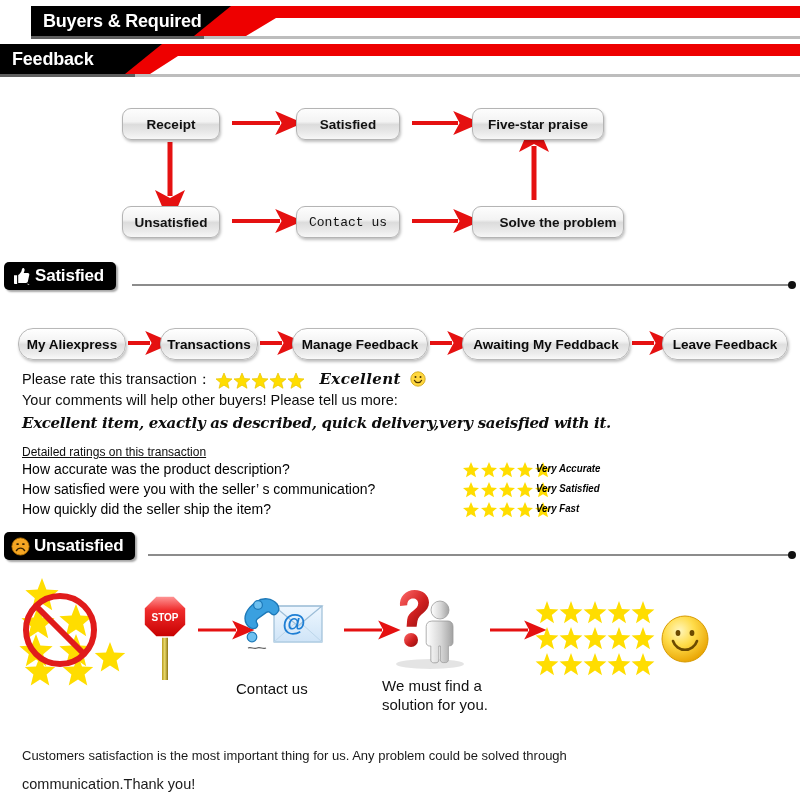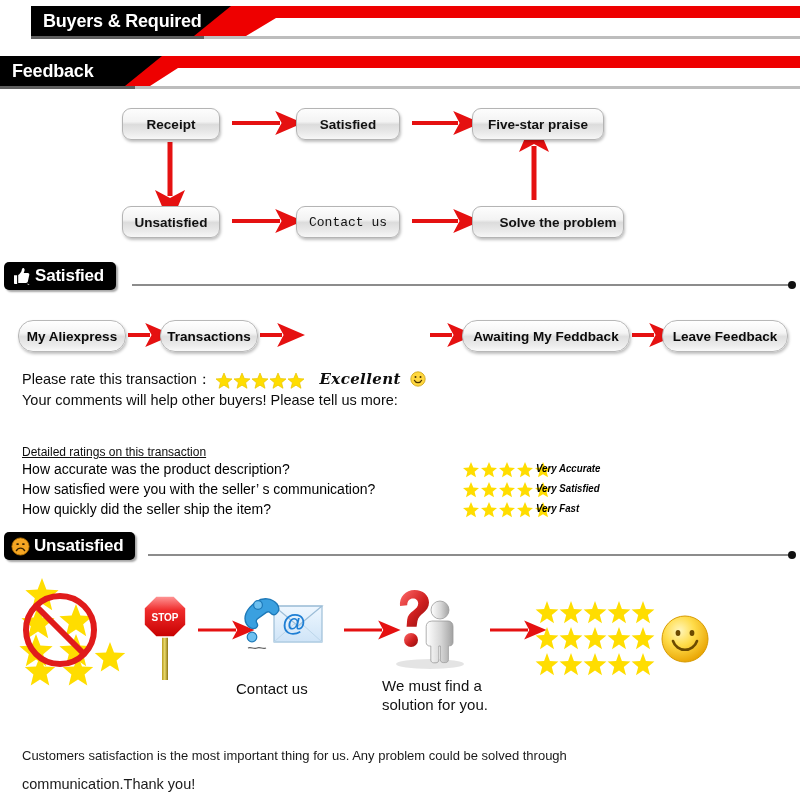--- a/index.html
+++ b/index.html
@@ -15,21 +15,21 @@
 
   
   .banner{position:absolute;left:0;width:800px;height:34px;}
   .banner .svgwrap{position:absolute;left:0;top:0;}
   .banner .btxt{
     position:absolute;left:12px;top:0;height:30px;line-height:30px;
     color:#ffffff;font-size:18px;font-weight:bold;
     letter-spacing:-0.2px;white-space:nowrap;z-index:3;
   }
   #banner-buyers{top:6px;margin-left:31px;}
-  #banner-feedback{top:56px;}
+  #banner-feedback{top:44px;}
 
   
   .sechead{position:absolute;left:0;width:800px;height:32px;}
   .sechead .tag{
     position:absolute;left:4px;top:0;height:28px;
     background:#000000;border-radius:5px;
     display:flex;align-items:center;padding:0 12px 0 7px;
     box-shadow:2px 2px 2px rgba(0,0,0,.35);
     z-index:3;
   }
@@ -57,21 +57,21 @@
     background:linear-gradient(to bottom,#fdfdfd 0%,#f3f3f3 42%,#dcdcdc 52%,#e9e9e9 78%,#f7f7f7 100%);
     border:1px solid #b4b4b4;border-radius:9px;
     box-shadow:1px 2px 3px rgba(0,0,0,.25);
     display:flex;align-items:center;justify-content:center;
     font-size:13.5px;font-weight:bold;color:#111;
     white-space:nowrap;height:30px;text-align:center;
   }
   .pill.mono{font-family:"Liberation Mono", monospace;font-weight:normal;font-size:13px;}
 
   
-  .crumbs{position:absolute;left:0;top:312px;width:652px;height:40px;}
+  .crumbs{position:absolute;left:0;top:320px;width:652px;height:40px;}
   .crumb{
     position:absolute;height:30px;
     background:linear-gradient(to bottom,#ffffff 0%,#f4f4f4 40%,#dfdfdf 52%,#ebebeb 80%,#fafafa 100%);
     border:1px solid #b8b8b8;border-radius:15px;
     box-shadow:1px 2px 3px rgba(0,0,0,.25);
     display:flex;align-items:center;justify-content:center;
     font-size:13.5px;font-weight:bold;color:#0a0a0a;white-space:nowrap;
   }
 
   
@@ -189,20 +189,21 @@
           <polygon points="0,0 7,3 0,6 1.6,3" fill="#e51111"></polygon>
         </marker>
       </defs>
       <line x1="128" y1="23" x2="150" y2="23" stroke="#e51111" stroke-width="4" marker-end="url(#ah2)"></line>
       <line x1="260" y1="23" x2="282" y2="23" stroke="#e51111" stroke-width="4" marker-end="url(#ah2)"></line>
       <line x1="430" y1="23" x2="452" y2="23" stroke="#e51111" stroke-width="4" marker-end="url(#ah2)"></line>
       <line x1="632" y1="23" x2="654" y2="23" stroke="#e51111" stroke-width="4" marker-end="url(#ah2)"></line>
     </svg>
     <div class="crumb" style="left:18px;top:8px;width:106px;">My Aliexpress</div>
     <div class="crumb" style="left:160px;top:8px;width:96px;">Transactions</div>
+    <div class="crumb" style="left:292px;top:8px;width:134px;">Manage Feedback</div>
     <div class="crumb" style="left:462px;top:8px;width:166px;">Awaiting My Feddback</div>
     <div class="crumb" style="left:662px;top:8px;width:124px;">Leave Feedback</div>
   </div>
 
   <div class="txt t-rate">
     <span>Please rate this transaction：</span><span class="starbox" style="position:relative;top:2px;">
       <svg width="90" height="17" viewBox="0 0 90 17" style="display:inline-block;vertical-align:-3px;">
         <g fill="#FFDD00" stroke="#E8C400" stroke-width="0.7">
           <polygon points="9,1 11.3,6.5 17,6.9 12.6,10.7 14,16.3 9,13.2 4,16.3 5.4,10.7 1,6.9 6.7,6.5"></polygon>
           <polygon points="27,1 29.3,6.5 35,6.9 30.6,10.7 32,16.3 27,13.2 22,16.3 23.4,10.7 19,6.9 24.7,6.5"></polygon>
@@ -215,20 +216,21 @@
       <svg width="16" height="16" viewBox="0 0 16 16">
         <circle cx="8" cy="8" r="7.2" fill="#FFD73E" stroke="#C9A010" stroke-width="0.8"></circle>
         <circle cx="5.5" cy="6" r="1" fill="#4a3300"></circle>
         <circle cx="10.5" cy="6" r="1" fill="#4a3300"></circle>
         <path d="M4.4 9.3a3.9 3.9 0 0 0 7.2 0" fill="none" stroke="#4a3300" stroke-width="1.2" stroke-linecap="round"></path>
       </svg>
     </span>
   </div>
 
   <div class="txt t-help">Your comments will help other buyers! Please tell us more:</div>
+  <div class="txt t-comment">Excellent item, exactly as described, quick delivery,very saeisfied with it.</div>
   <div class="txt t-detail">Detailed ratings on this transaction</div>
 
   <div class="qrow" style="top:461px;">How accurate was the product description?</div>
   <div class="qstars" style="top:461px;">
     <svg width="90" height="17" viewBox="0 0 90 17">
       <g fill="#FFDD00">
         <polygon points="9,1 11.3,6.5 17,6.9 12.6,10.7 14,16.3 9,13.2 4,16.3 5.4,10.7 1,6.9 6.7,6.5"></polygon>
         <polygon points="27,1 29.3,6.5 35,6.9 30.6,10.7 32,16.3 27,13.2 22,16.3 23.4,10.7 19,6.9 24.7,6.5"></polygon>
         <polygon points="45,1 47.3,6.5 53,6.9 48.6,10.7 50,16.3 45,13.2 40,16.3 41.4,10.7 37,6.9 42.7,6.5"></polygon>
         <polygon points="63,1 65.3,6.5 71,6.9 66.6,10.7 68,16.3 63,13.2 58,16.3 59.4,10.7 55,6.9 60.7,6.5"></polygon>

